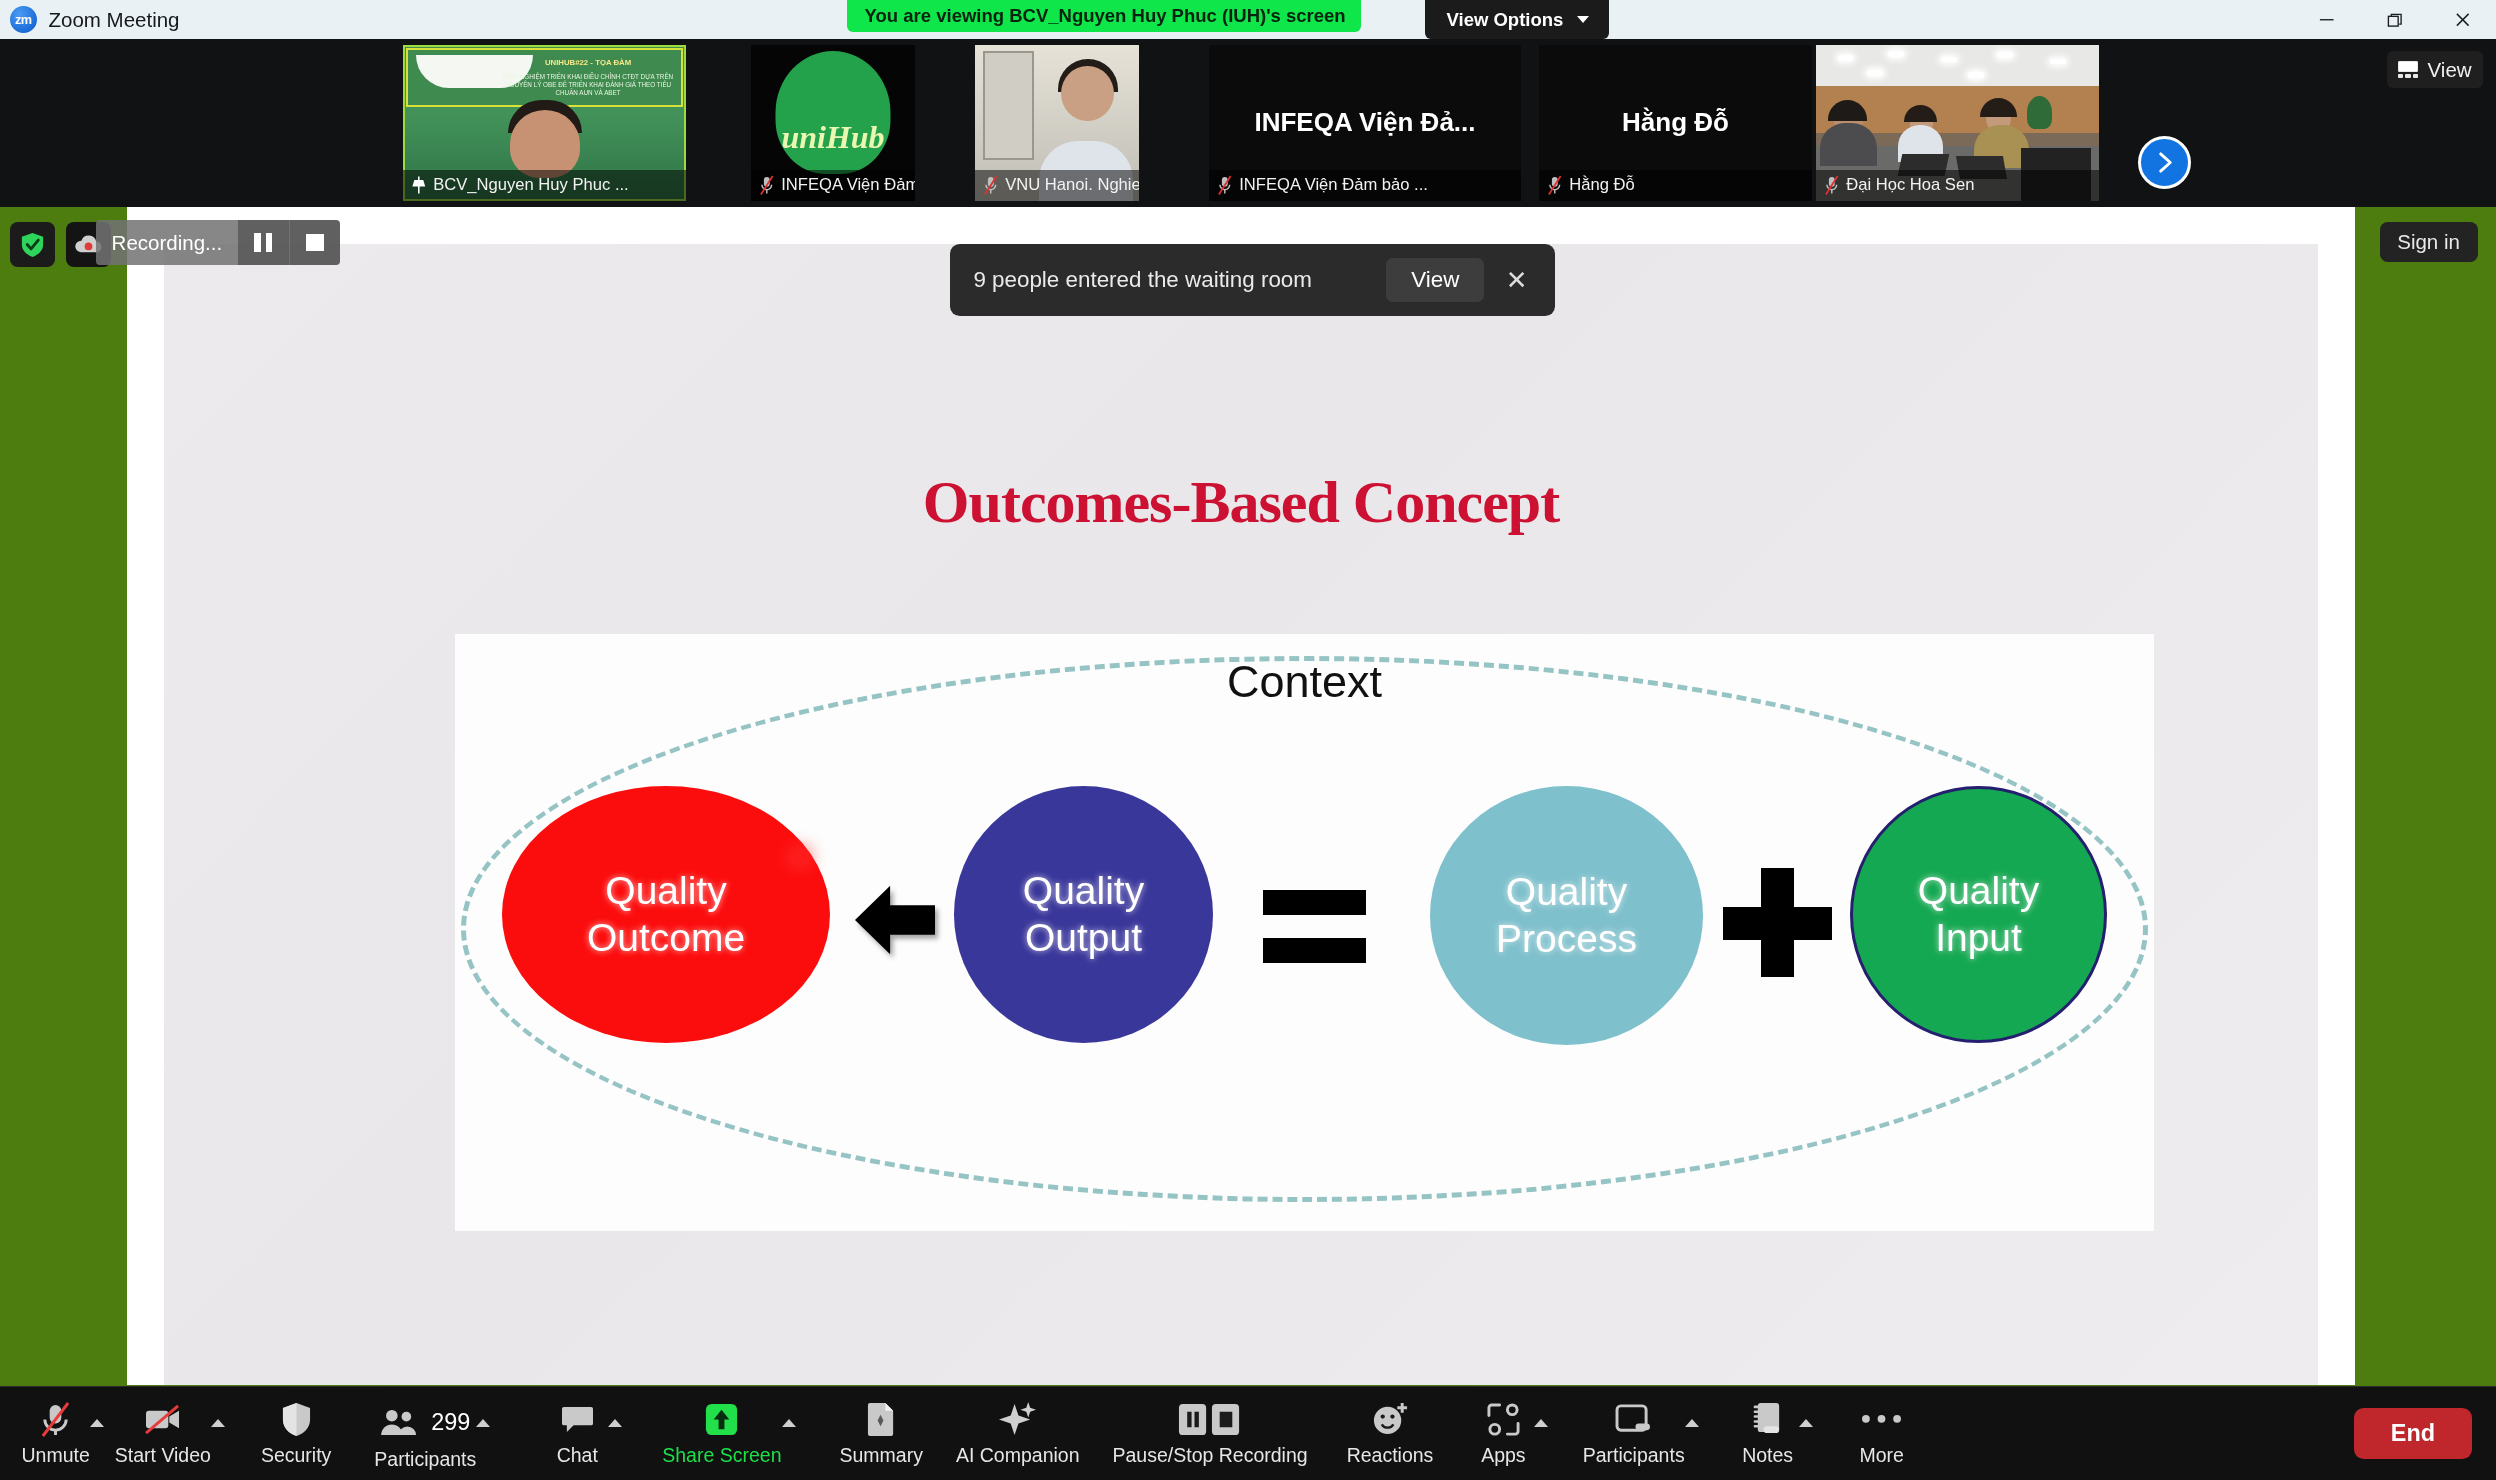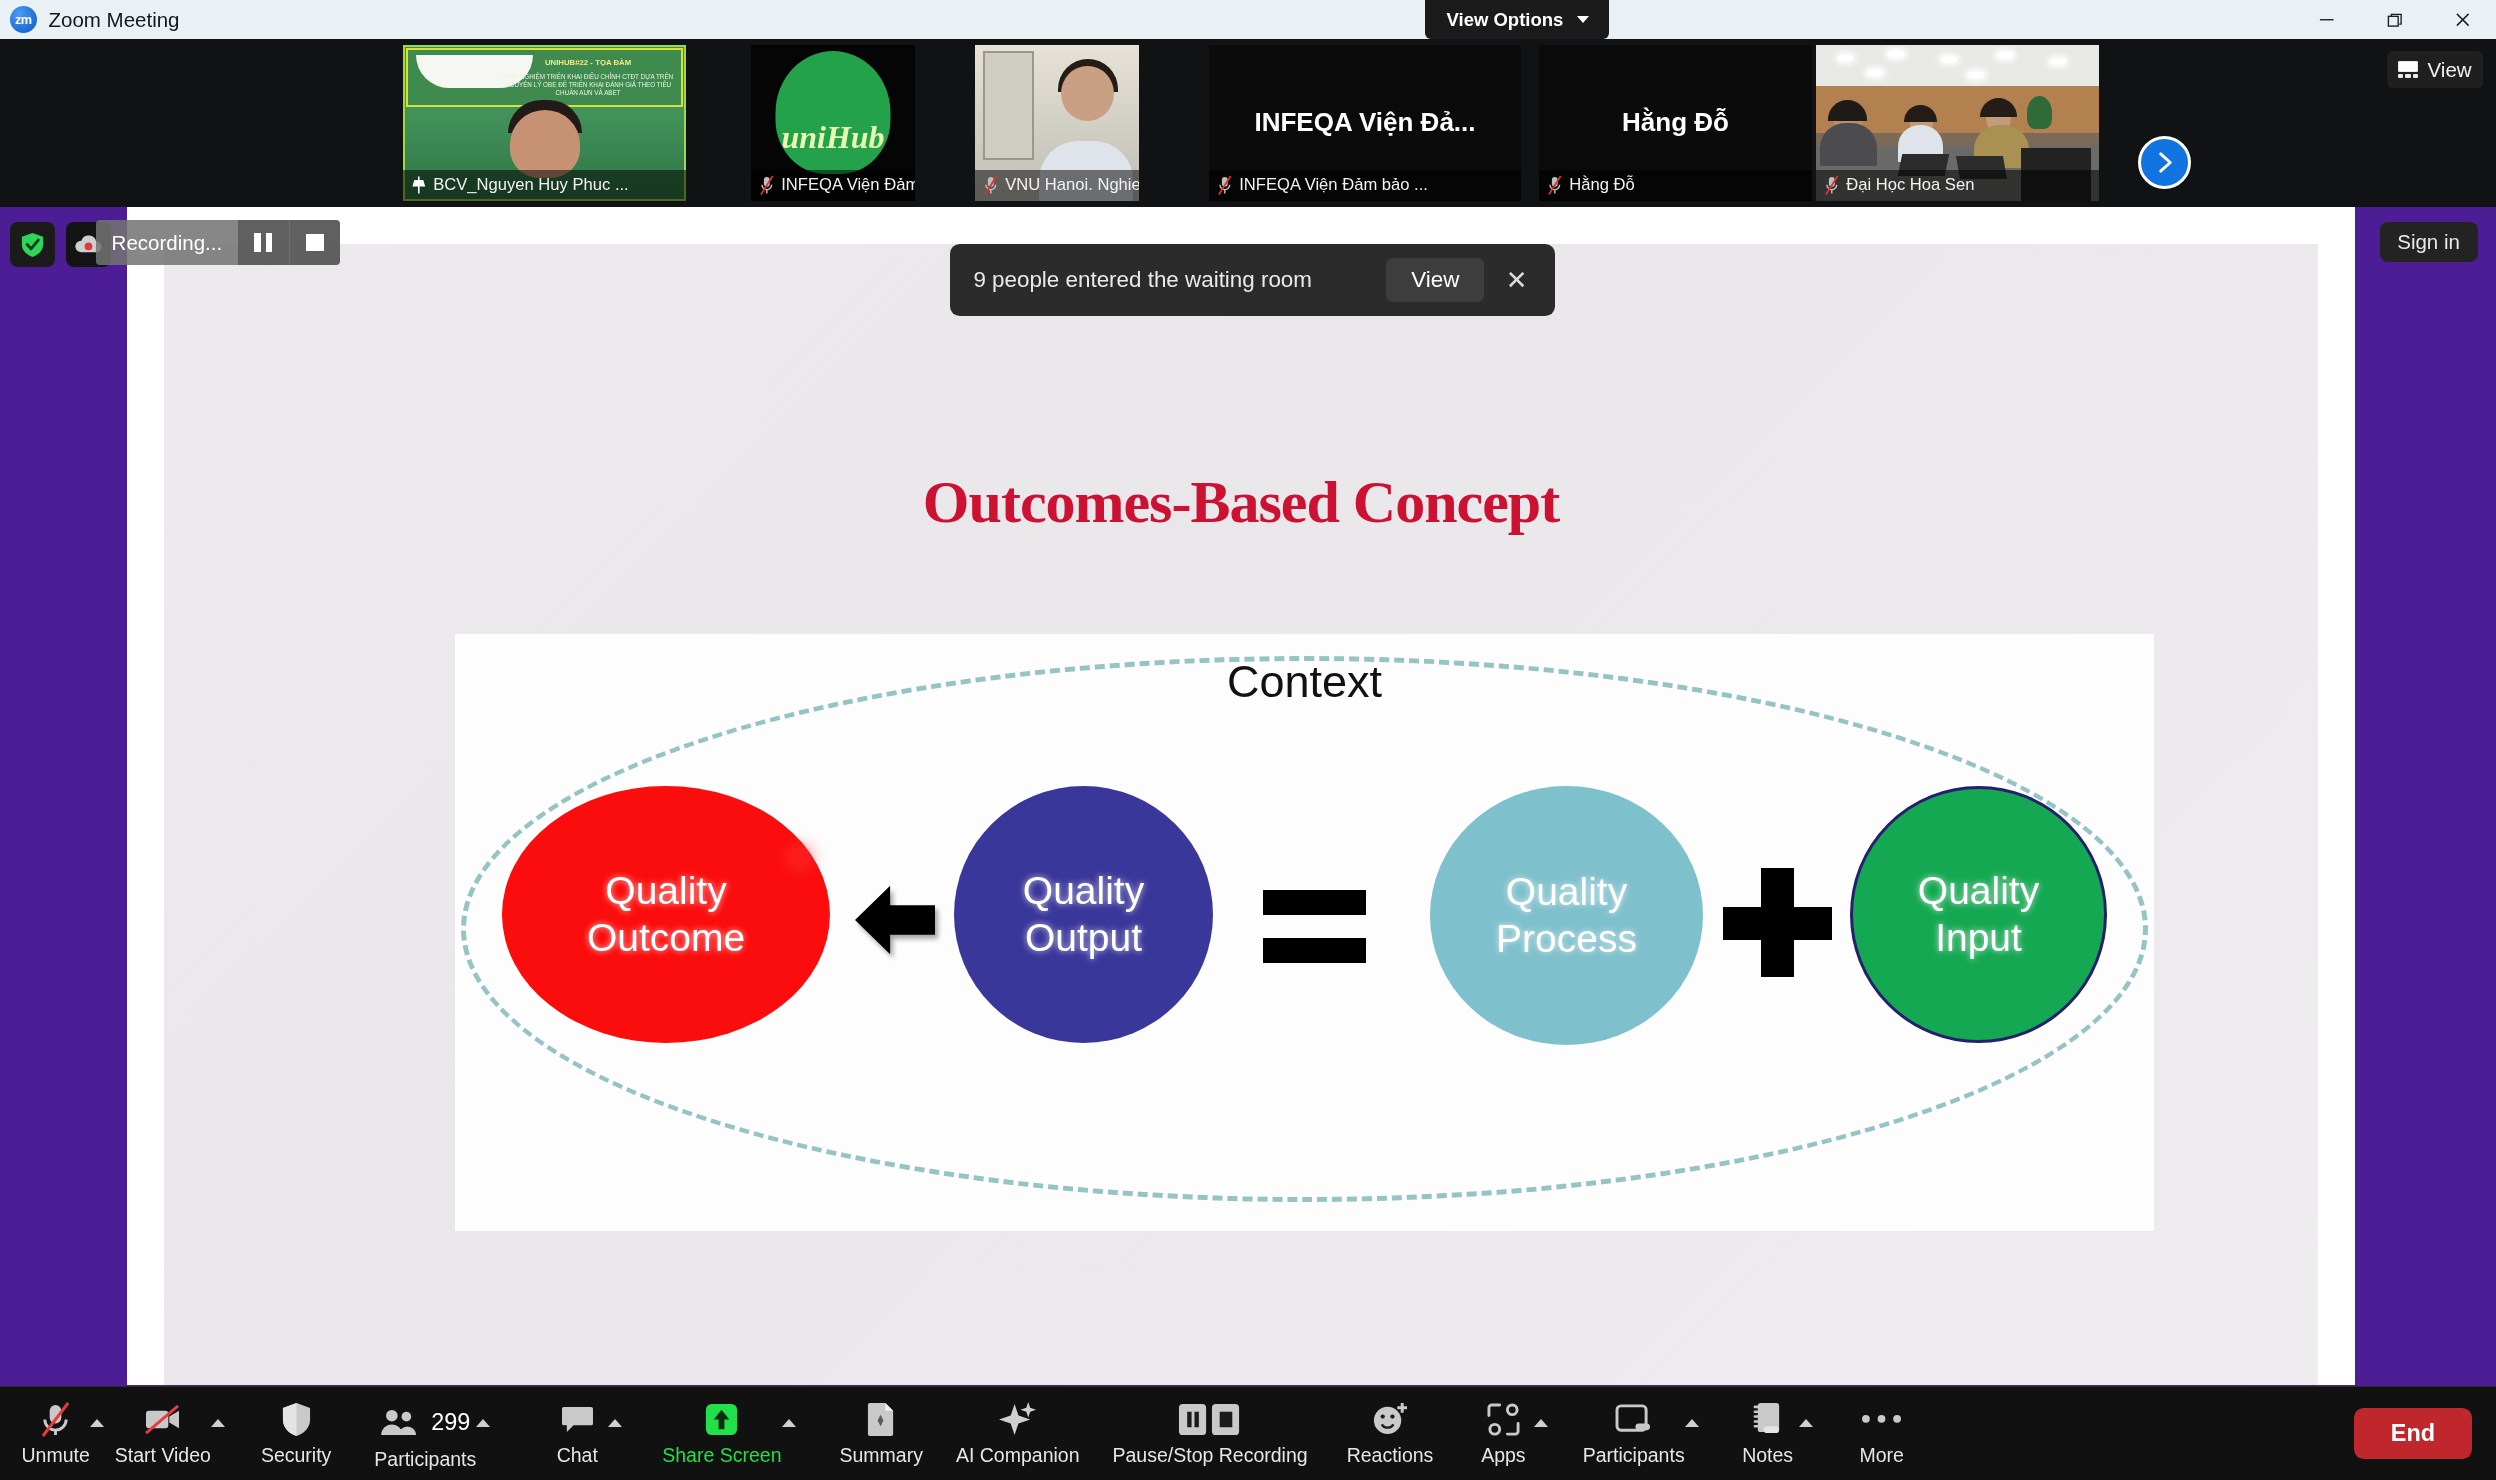--- a/index.html
+++ b/index.html
@@ -2,21 +2,21 @@
 <html><head>
 <meta charset="utf-8">
 <style>
   * { box-sizing: border-box; margin: 0; padding: 0; }
   html, body {
     width: 2497px; height: 1480px;
     background: #000;
     font-family: "Liberation Sans", sans-serif;
     overflow: hidden;
   }
-  #app { position: relative; width: 2497px; height: 1480px; background: #4c1d95; }
+  #app { position: relative; width: 2497px; height: 1480px; background: #4d7c0f; }
 
   
   .titlebar {
     position: absolute; left: 0; top: 0; width: 2497px; height: 39px;
     background: #eaf1f5; display: flex; align-items: center;
   }
   .tb-logo {
     width: 27px; height: 27px; margin-left: 9.8px; border-radius: 50%;
     background: radial-gradient(circle at 35% 30%, #4a9bf5 0%, #1769d6 75%);
     display: flex; align-items: center; justify-content: center;
@@ -288,20 +288,21 @@
       </div>
       <div class="tb-win-btn close">
         <svg width="21.5" height="21.5" viewBox="0 0 22 22">
           <line x1="5" y1="5" x2="17" y2="17" stroke="currentColor" stroke-width="1.5"></line>
           <line x1="17" y1="5" x2="5" y2="17" stroke="currentColor" stroke-width="1.5"></line>
         </svg>
       </div>
     </div>
   </div>
 
+  <div class="viewing-banner">You are viewing BCV_Nguyen Huy Phuc (IUH)'s screen</div>
   <div class="view-options">
     <span>View Options</span>
     <span class="caret-dn"></span>
   </div>
 
   <div class="filmstrip">
 
     <div class="thumb active t1" style="left:403px; width:283px;">
       <div class="t1-top">
         <div class="t1-white"></div>

